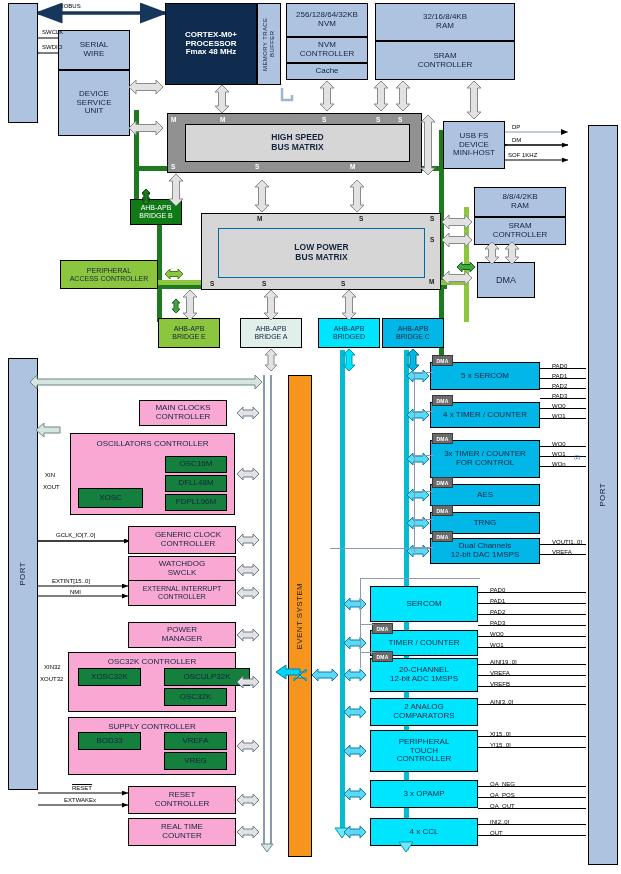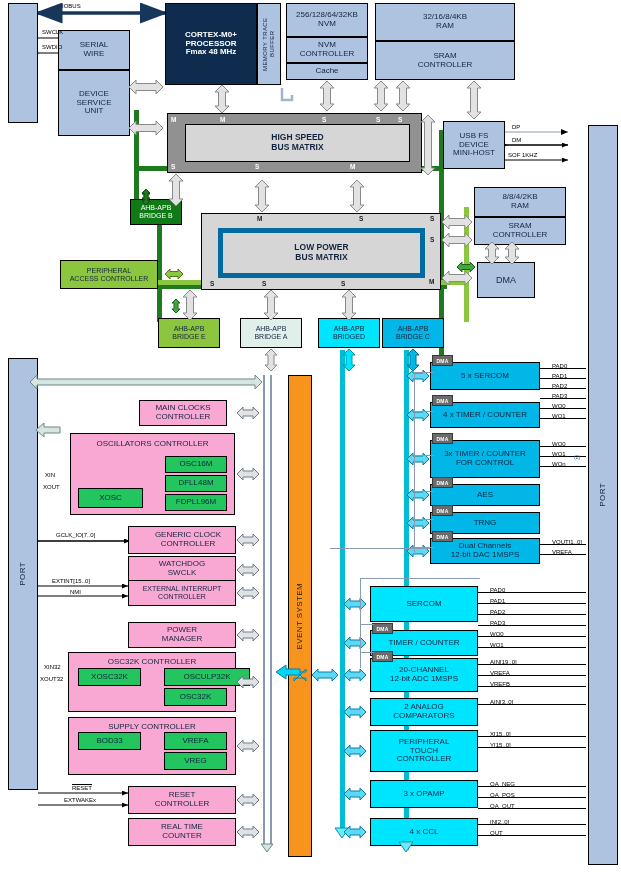--- a/index.html
+++ b/index.html
@@ -15,21 +15,21 @@
   .navy{background:#0f2c4f;color:#fff;}
   .grey{background:#919191;}
   .lgrey{background:#d6d6d6;}
   .teal{background:#f9a8d4;}
   .cyanb{background:#00e5ff;}
   .cyan2{background:#00b7e8;}
   .dgreen{background:#0f7a16;color:#fff;}
   .lgreen{background:#8cc63e;}
   .palegreen{background:#e0efe9;}
   .orange{background:#f7941e;}
-  .white{background:#22c55e;}
+  .white{background:#15803d;}
   .vert{writing-mode:vertical-rl;transform:rotate(180deg);letter-spacing:.4px;}
   .lbl{position:absolute;font-size:6px;color:#000;white-space:nowrap;}
   .ln{position:absolute;background:#000;}
   .gln{position:absolute;background:#1f7a1f;}
   .cln{position:absolute;background:#00bcd4;}
   .sln{position:absolute;background:#8a9bb0;}
   .dma{position:absolute;background:#6b6b6b;color:#fff;font-size:5px;
        display:flex;align-items:center;justify-content:center;border:1px solid #3a3a3a;
        letter-spacing:.2px;font-weight:bold;}
   svg{position:absolute;overflow:visible;}
@@ -188,21 +188,21 @@
   <div class="bx blue t9" style="left:477px;top:262px;width:58px;height:36px;">
     <span>DMA</span>
   </div>
 
   <div class="bx dgreen" style="left:130px;top:199px;width:52px;height:26px;flex-direction:column;font-size:7px;">
     <span>AHB-APB</span>
     <span>BRIDGE B</span>
   </div>
 
   <div class="bx lgrey" style="left:201px;top:213px;width:240px;height:77px;"></div>
-  <div class="bx lgrey" style="left:218px;top:228px;width:207px;height:50px;flex-direction:column;font-weight:bold;font-size:8.5px;border:5px solid #0369a1;">
+  <div class="bx lgrey" style="left:218px;top:228px;width:207px;height:50px;flex-direction:column;font-weight:bold;font-size:8.5px;border:1px solid #0369a1;">
     <span>LOW POWER</span>
     <span>BUS MATRIX</span>
   </div>
   <span class="bmlbl dk" style="left:257px;top:215px;">M</span>
   <span class="bmlbl dk" style="left:359px;top:215px;">S</span>
   <span class="bmlbl dk" style="left:430px;top:215px;">S</span>
   <span class="bmlbl dk" style="left:430px;top:236px;">S</span>
   <span class="bmlbl dk" style="left:210px;top:280px;">S</span>
   <span class="bmlbl dk" style="left:262px;top:280px;">S</span>
   <span class="bmlbl dk" style="left:341px;top:280px;">S</span>

